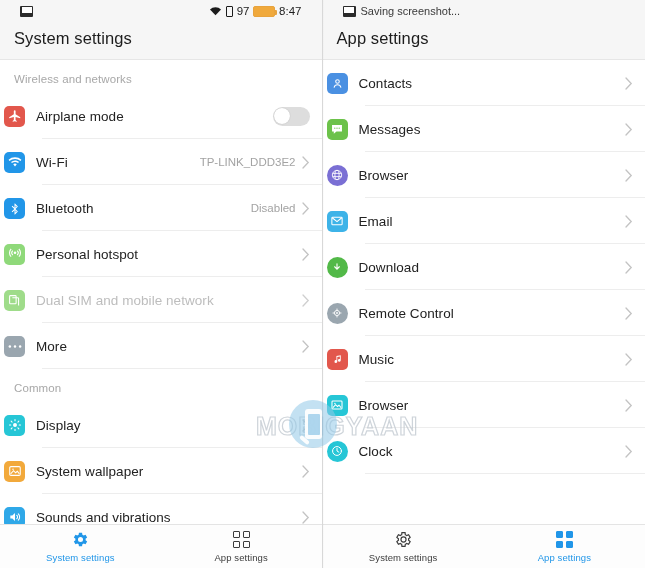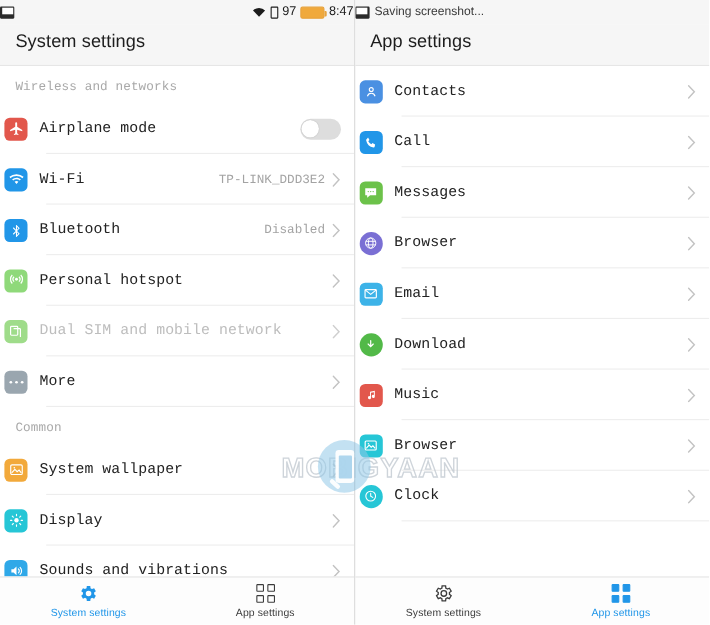--- a/index.html
+++ b/index.html
@@ -17,21 +17,21 @@
     overflow: hidden;
   }
   .panel.left { border-right: 1px solid #e2e2e2; }
 
   
   .statusbar {
     height: 22px;
     background: #f6f6f6;
     display: flex;
     align-items: center;
-    padding: 0 0;
+    padding: 0 20px;
     font-size: 11px;
     color: #2b2b2b;
   }
   .statusbar .sb-left { display: flex; align-items: center; gap: 5px; }
   .statusbar .sb-right {
     margin-left: auto;
     display: flex;
     align-items: center;
     gap: 4px;
     font-size: 11.5px;
@@ -81,21 +81,21 @@
     border-bottom: 1px solid #e6e6e6;
   }
   .header h1 {
     font-size: 16.5px;
     font-weight: 400;
     color: #1d1d1d;
     letter-spacing: 0.1px;
   }
 
   
-  .list { position: relative; font-family: Liberation Mono, monospace; }
+  .list { position: relative; }
   .section-label {
     font-size: 11.5px;
     color: #a8a8a8;
     padding: 13px 0 8px 14px;
     letter-spacing: 0.1px;
   }
   .row {
     display: flex;
     align-items: center;
     height: 46px;
@@ -371,43 +371,43 @@
         <span class="chev">
           <svg width="8" height="13" viewBox="0 0 8 13">
               <path d="M1 1l5.2 5.5L1 12" stroke="#c3c3c3" stroke-width="1.3" fill="none" stroke-linecap="round"></path>
             </svg>
         </span>
       </div>
 
       <div class="section-label">Common</div>
 
       <div class="row">
+        <span class="icon" style="background:#26c6d6">
+          <svg width="14" height="14" viewBox="0 0 24 24" fill="none" stroke="#fff" stroke-width="1.8" stroke-linecap="round">
+              <circle cx="12" cy="12" r="3.4" fill="#fff" stroke="none"></circle>
+              <path d="M12 2.6v2.2M12 19.2v2.2M2.6 12h2.2M19.2 12h2.2M5.4 5.4l1.6 1.6M17 17l1.6 1.6M18.6 5.4 17 7M7 17l-1.6 1.6"></path>
+            </svg>
+        </span>
+        <span class="label">Display</span>
+        <span class="chev">
+          <svg width="8" height="13" viewBox="0 0 8 13">
+              <path d="M1 1l5.2 5.5L1 12" stroke="#c3c3c3" stroke-width="1.3" fill="none" stroke-linecap="round"></path>
+            </svg>
+        </span>
+      </div>
+
+      <div class="row">
         <span class="icon" style="background:#f2a93b">
           <svg width="14" height="14" viewBox="0 0 24 24" fill="none" stroke="#fff" stroke-width="1.8">
               <rect x="3" y="4.5" width="18" height="15" rx="2"></rect>
               <path d="M4.5 17l5-5.5 3.5 3.5 3-2.5 3.5 4.5"></path>
               <circle cx="8.6" cy="9" r="1.3" fill="#fff" stroke="none"></circle>
             </svg>
         </span>
         <span class="label">System wallpaper</span>
-        <span class="chev">
-          <svg width="8" height="13" viewBox="0 0 8 13">
-              <path d="M1 1l5.2 5.5L1 12" stroke="#c3c3c3" stroke-width="1.3" fill="none" stroke-linecap="round"></path>
-            </svg>
-        </span>
-      </div>
-
-      <div class="row">
-        <span class="icon" style="background:#26c6d6">
-          <svg width="14" height="14" viewBox="0 0 24 24" fill="none" stroke="#fff" stroke-width="1.8" stroke-linecap="round">
-              <circle cx="12" cy="12" r="3.4" fill="#fff" stroke="none"></circle>
-              <path d="M12 2.6v2.2M12 19.2v2.2M2.6 12h2.2M19.2 12h2.2M5.4 5.4l1.6 1.6M17 17l1.6 1.6M18.6 5.4 17 7M7 17l-1.6 1.6"></path>
-            </svg>
-        </span>
-        <span class="label">Display</span>
         <span class="chev">
           <svg width="8" height="13" viewBox="0 0 8 13">
               <path d="M1 1l5.2 5.5L1 12" stroke="#c3c3c3" stroke-width="1.3" fill="none" stroke-linecap="round"></path>
             </svg>
         </span>
       </div>
 
       <div class="row no-sep">
         <span class="icon" style="background:#2fa8e8">
           <svg width="14" height="14" viewBox="0 0 24 24" fill="#fff">
@@ -474,33 +474,20 @@
             </svg>
         </span>
         <span class="label">Contacts</span>
         <span class="chev">
           <svg width="8" height="13" viewBox="0 0 8 13">
               <path d="M1 1l5.2 5.5L1 12" stroke="#c3c3c3" stroke-width="1.3" fill="none" stroke-linecap="round"></path>
             </svg>
         </span>
       </div>
 
-      <div class="row">
-        <span class="icon" style="background:#2196e8">
-          <svg width="13" height="13" viewBox="0 0 24 24" fill="#fff">
-              <path d="M6.6 3.5 9 8l-2 1.8a12 12 0 0 0 5.2 5.2L14 13l4.5 2.4-.8 4c-.2.9-1 1.4-1.9 1.2C9 19.3 4.7 15 3.4 8.2c-.2-.9.3-1.7 1.2-1.9z"></path>
-            </svg>
-        </span>
-        <span class="label">Call</span>
-        <span class="chev">
-          <svg width="8" height="13" viewBox="0 0 8 13">
-              <path d="M1 1l5.2 5.5L1 12" stroke="#c3c3c3" stroke-width="1.3" fill="none" stroke-linecap="round"></path>
-            </svg>
-        </span>
-      </div>
 
       <div class="row">
         <span class="icon" style="background:#6cc24a">
           <svg width="14" height="14" viewBox="0 0 24 24" fill="#fff">
               <path d="M3.5 5.2h17v11h-9.4L6.5 20v-3.8H3.5z"></path>
               <g fill="#6cc24a">
                 <circle cx="8.2" cy="10.6" r="1.1"></circle>
                 <circle cx="12" cy="10.6" r="1.1"></circle>
                 <circle cx="15.8" cy="10.6" r="1.1"></circle>
               </g>
@@ -552,20 +539,35 @@
             </svg>
         </span>
         <span class="label">Download</span>
         <span class="chev">
           <svg width="8" height="13" viewBox="0 0 8 13">
               <path d="M1 1l5.2 5.5L1 12" stroke="#c3c3c3" stroke-width="1.3" fill="none" stroke-linecap="round"></path>
             </svg>
         </span>
       </div>
 
+      <div class="row">
+        <span class="icon circle" style="background:#9aa6af">
+          <svg width="14" height="14" viewBox="0 0 24 24" fill="none" stroke="#fff" stroke-width="1.6">
+              <circle cx="12" cy="12" r="4.4"></circle>
+              <circle cx="12" cy="12" r="1.6" fill="#fff" stroke="none"></circle>
+              <path d="M12 4.4v3M12 16.6v3M4.4 12h3M16.6 12h3"></path>
+            </svg>
+        </span>
+        <span class="label">Remote Control</span>
+        <span class="chev">
+          <svg width="8" height="13" viewBox="0 0 8 13">
+              <path d="M1 1l5.2 5.5L1 12" stroke="#c3c3c3" stroke-width="1.3" fill="none" stroke-linecap="round"></path>
+            </svg>
+        </span>
+      </div>
 
       <div class="row">
         <span class="icon" style="background:#e2574c">
           <svg width="13" height="13" viewBox="0 0 24 24" fill="#fff">
               <path d="M10 5.6 18 4v9.6a2.6 2.6 0 1 1-1.6-2.4V6.6l-4.8 1v8.2a2.6 2.6 0 1 1-1.6-2.4z"></path>
             </svg>
         </span>
         <span class="label">Music</span>
         <span class="chev">
           <svg width="8" height="13" viewBox="0 0 8 13">

